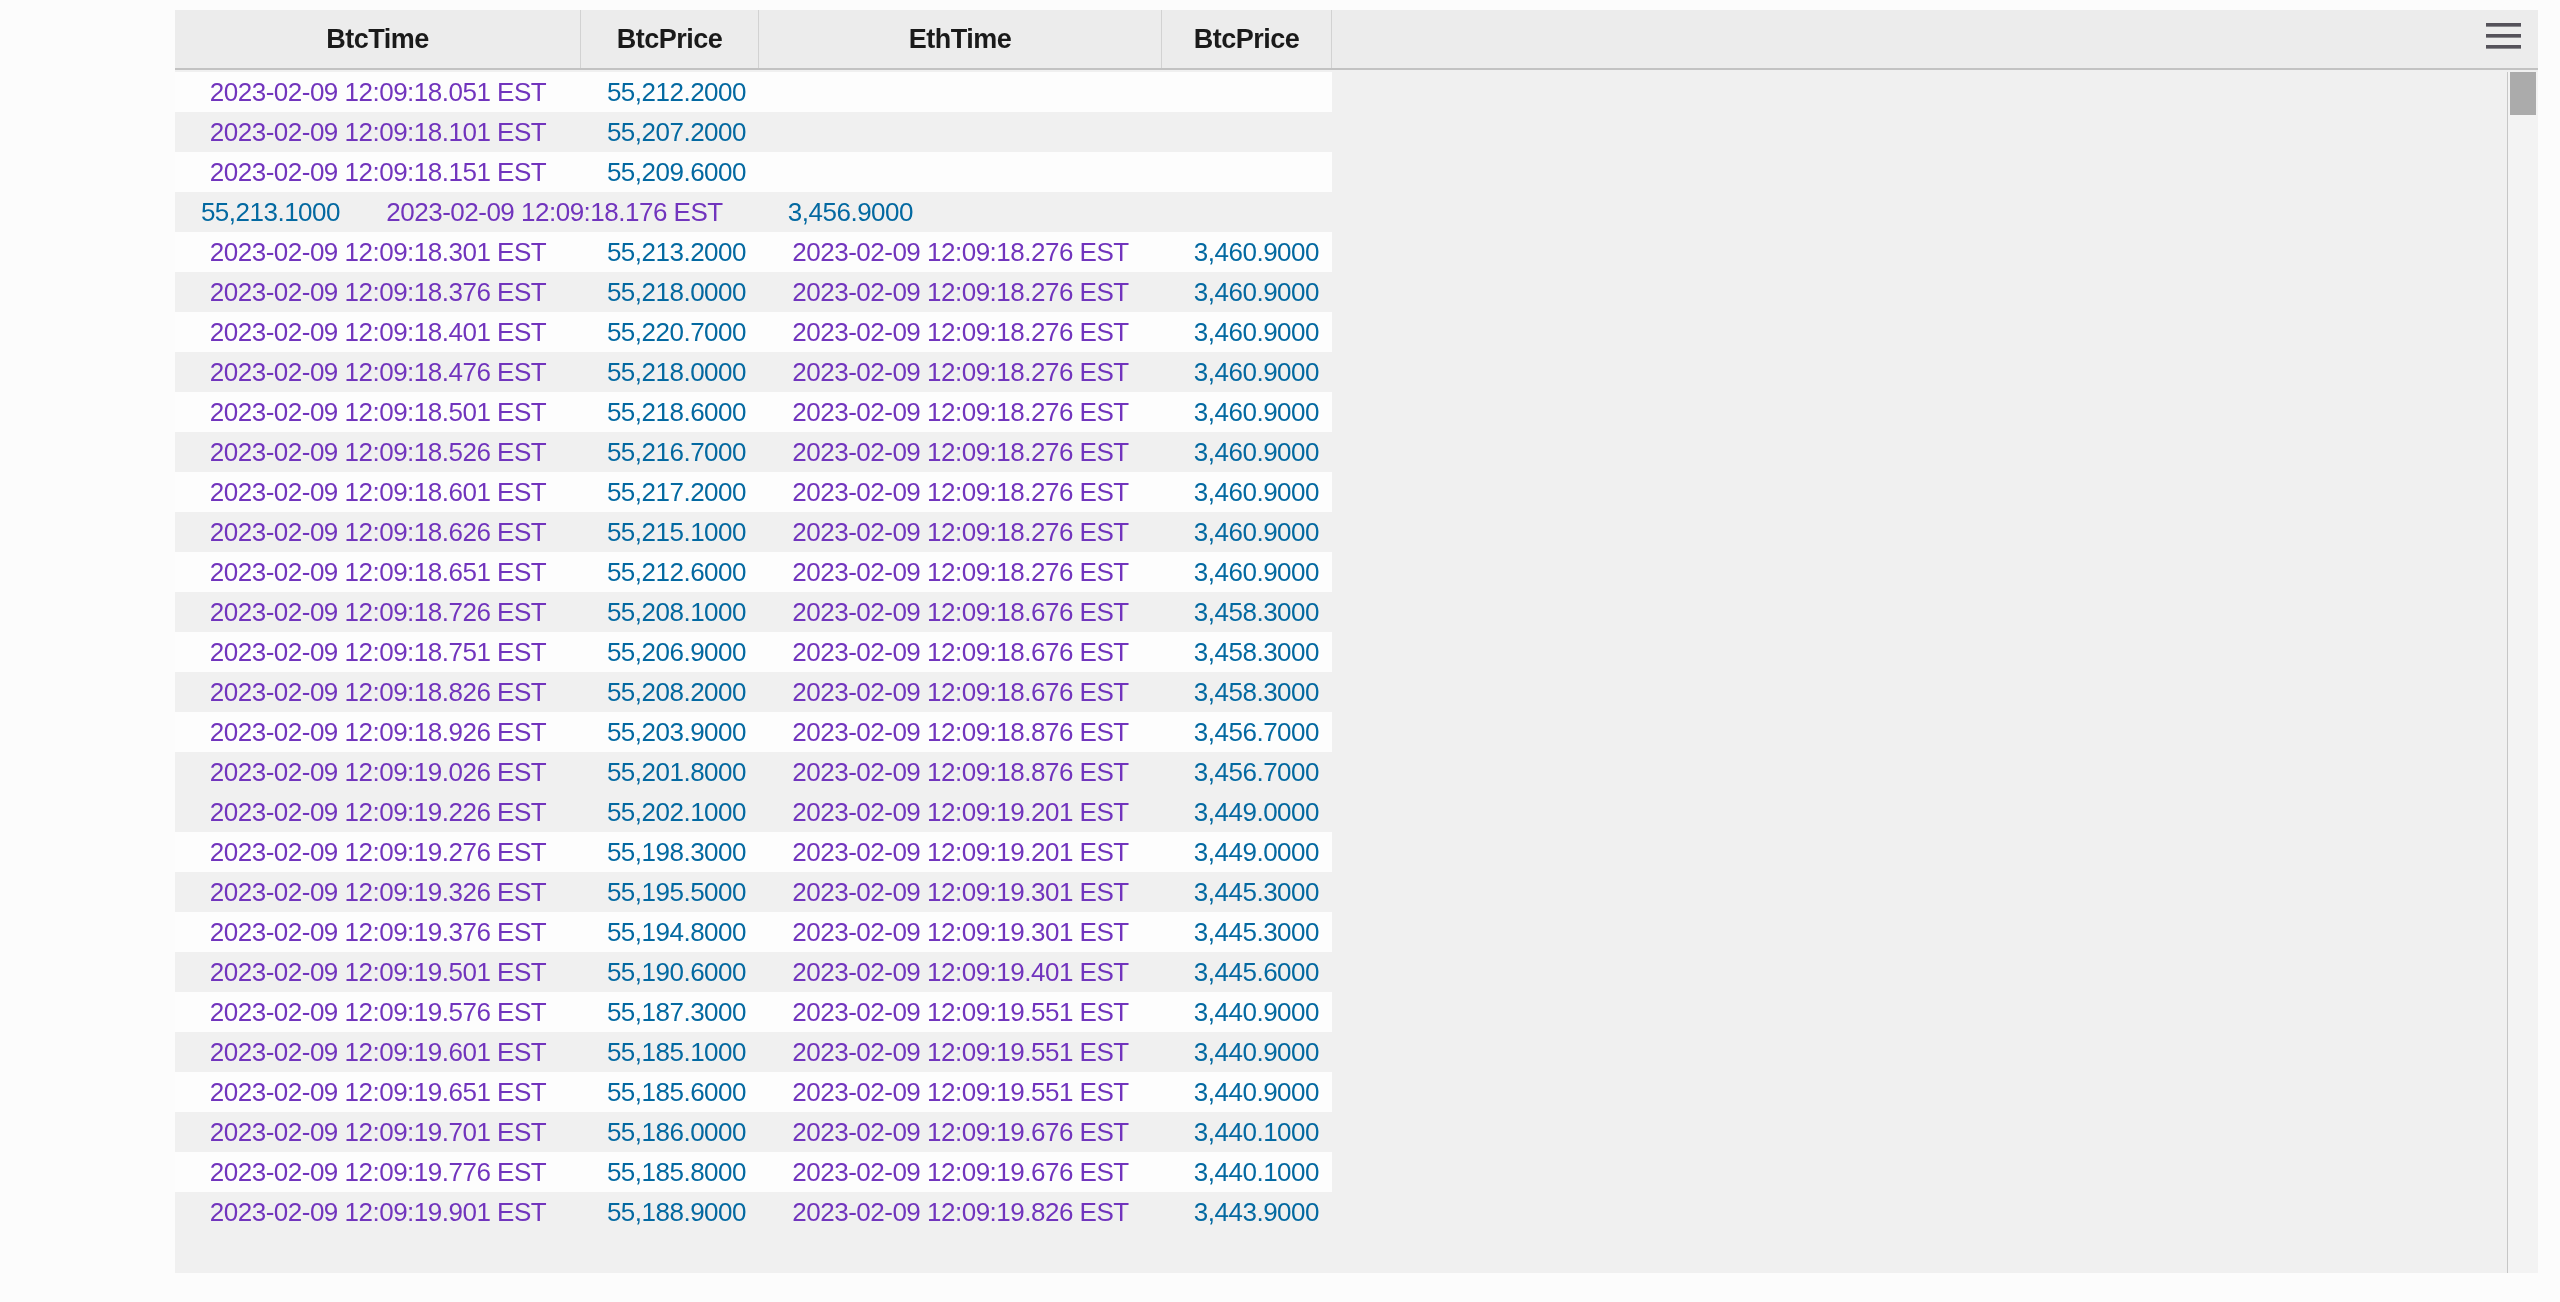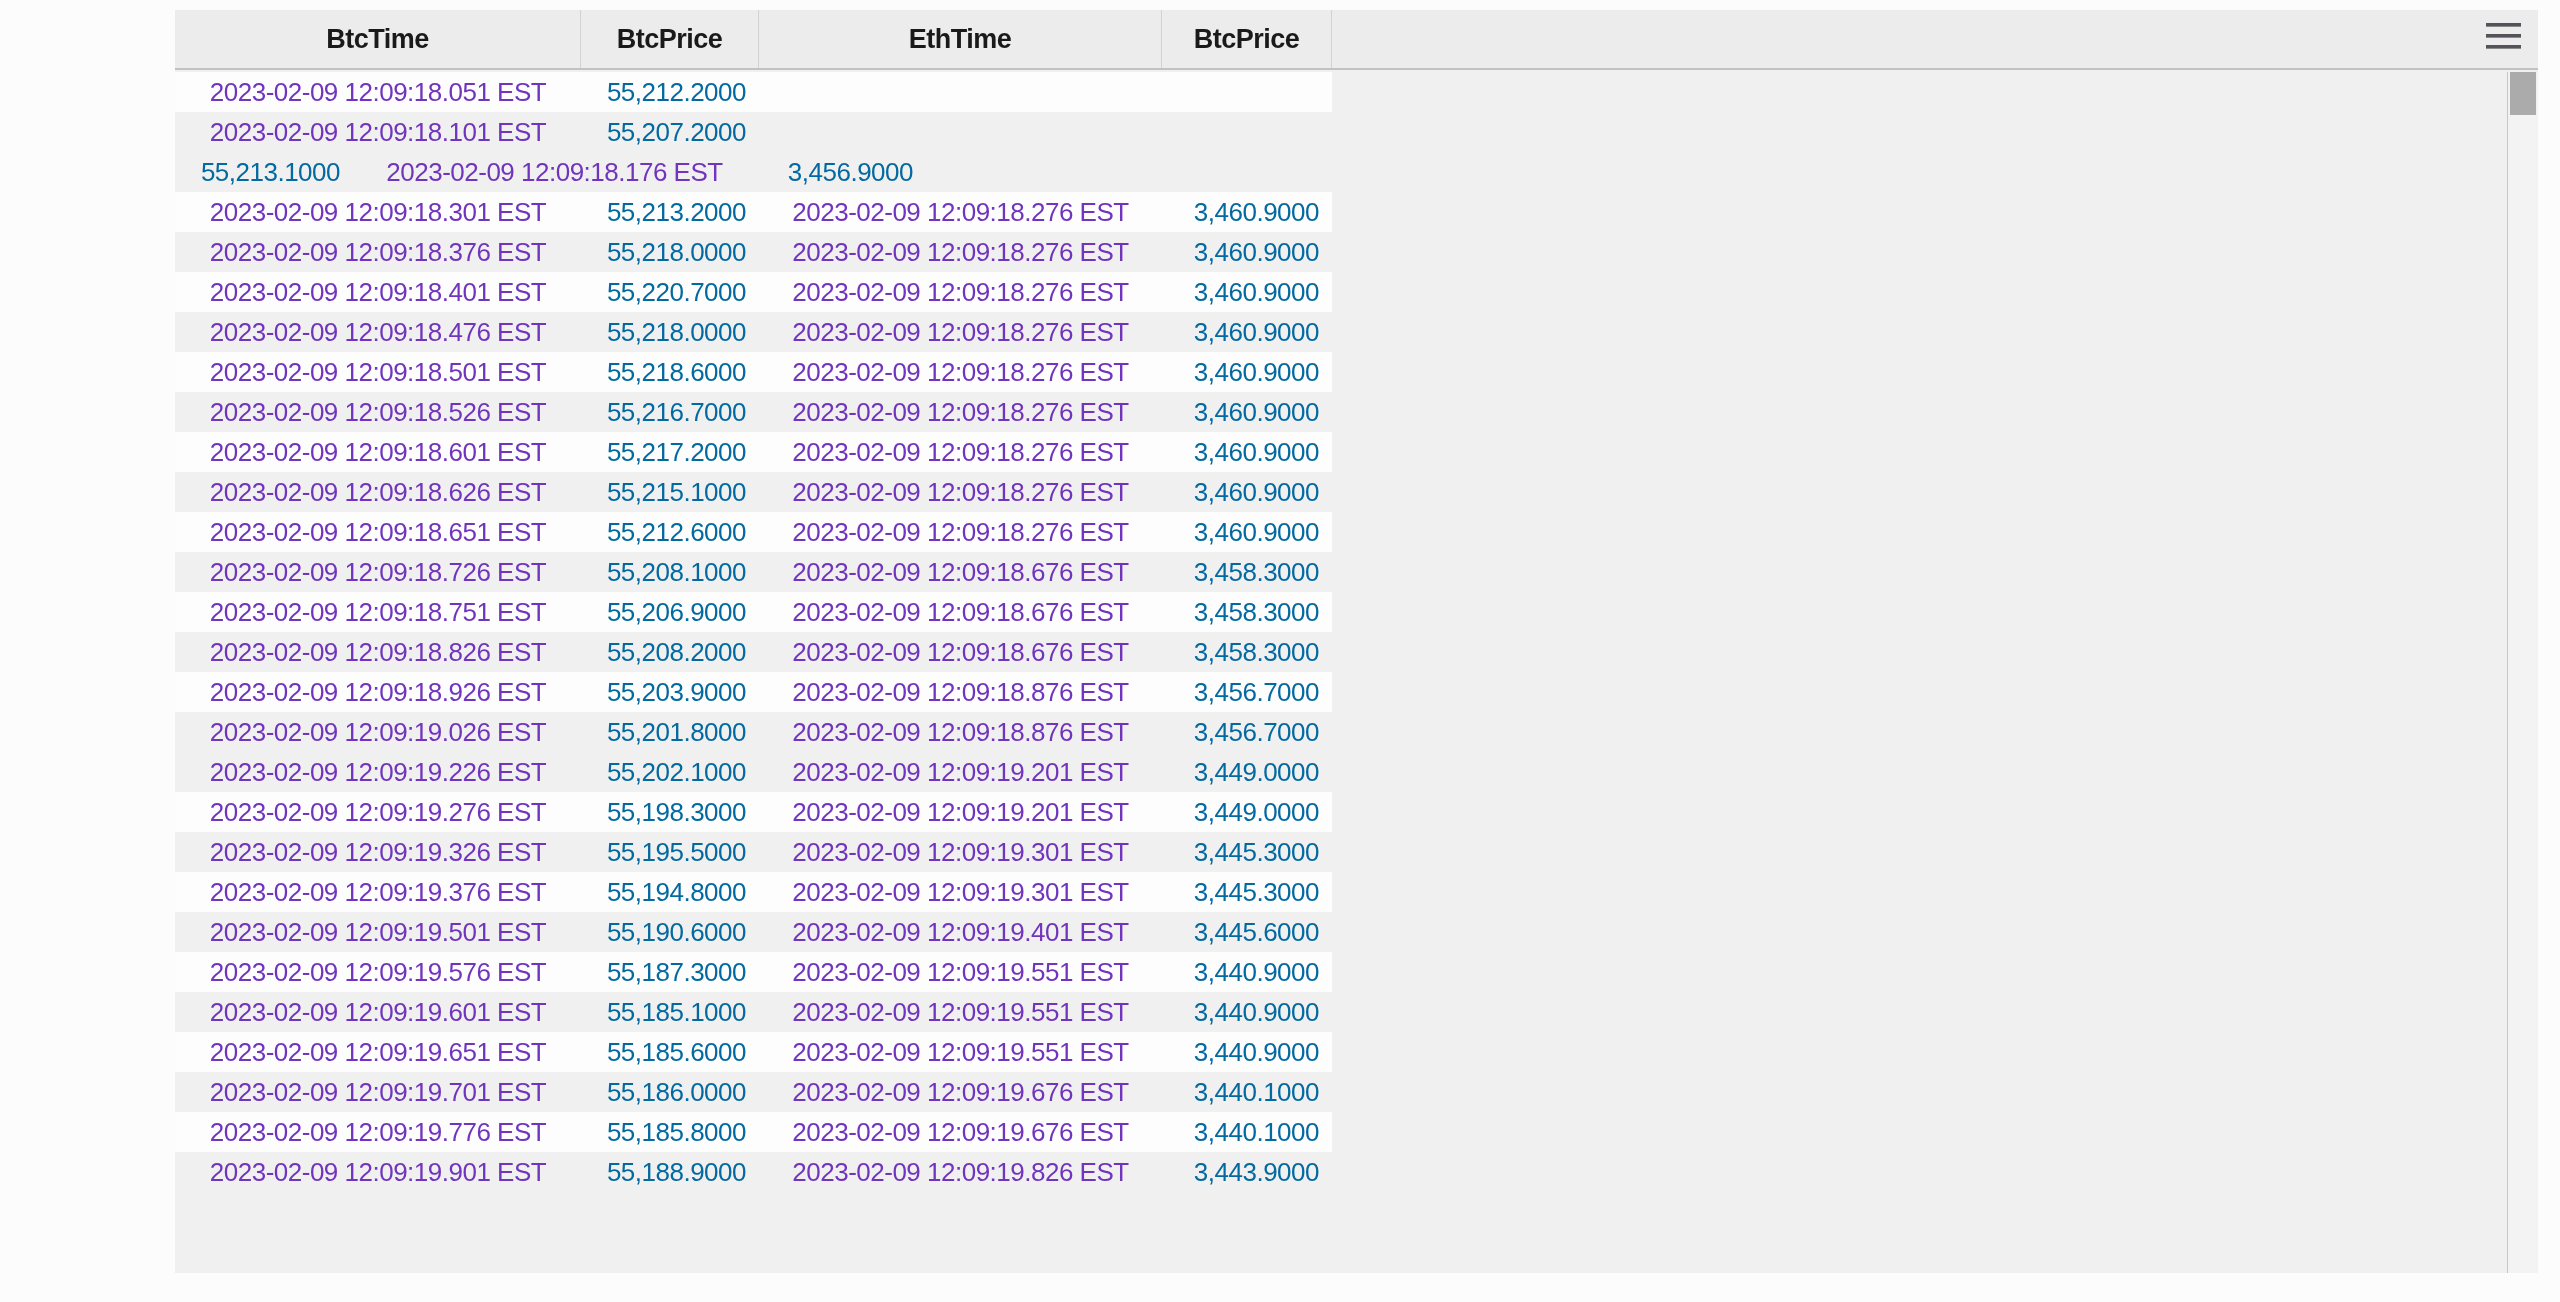--- a/index.html
+++ b/index.html
@@ -119,20 +119,26 @@
         <div class="cell col1 number">55,212.2000</div>
         <div class="cell col2 datetime"></div>
         <div class="cell col3 number"></div>
       </div>
       <div class="trow">
         <div class="cell col0 datetime">2023-02-09 12:09:18.101 EST</div>
         <div class="cell col1 number">55,207.2000</div>
         <div class="cell col2 datetime"></div>
         <div class="cell col3 number"></div>
       </div>
+      <div class="trow odd">
+        <div class="cell col0 datetime">2023-02-09 12:09:18.151 EST</div>
+        <div class="cell col1 number">55,209.6000</div>
+        <div class="cell col2 datetime"></div>
+        <div class="cell col3 number"></div>
+      </div>
       <div class="trow">
         <div class="cell col1 number">55,213.1000</div>
         <div class="cell col2 datetime">2023-02-09 12:09:18.176 EST</div>
         <div class="cell col3 number">3,456.9000</div>
       </div>
       <div class="trow odd">
         <div class="cell col0 datetime">2023-02-09 12:09:18.301 EST</div>
         <div class="cell col1 number">55,213.2000</div>
         <div class="cell col2 datetime">2023-02-09 12:09:18.276 EST</div>
         <div class="cell col3 number">3,460.9000</div>

